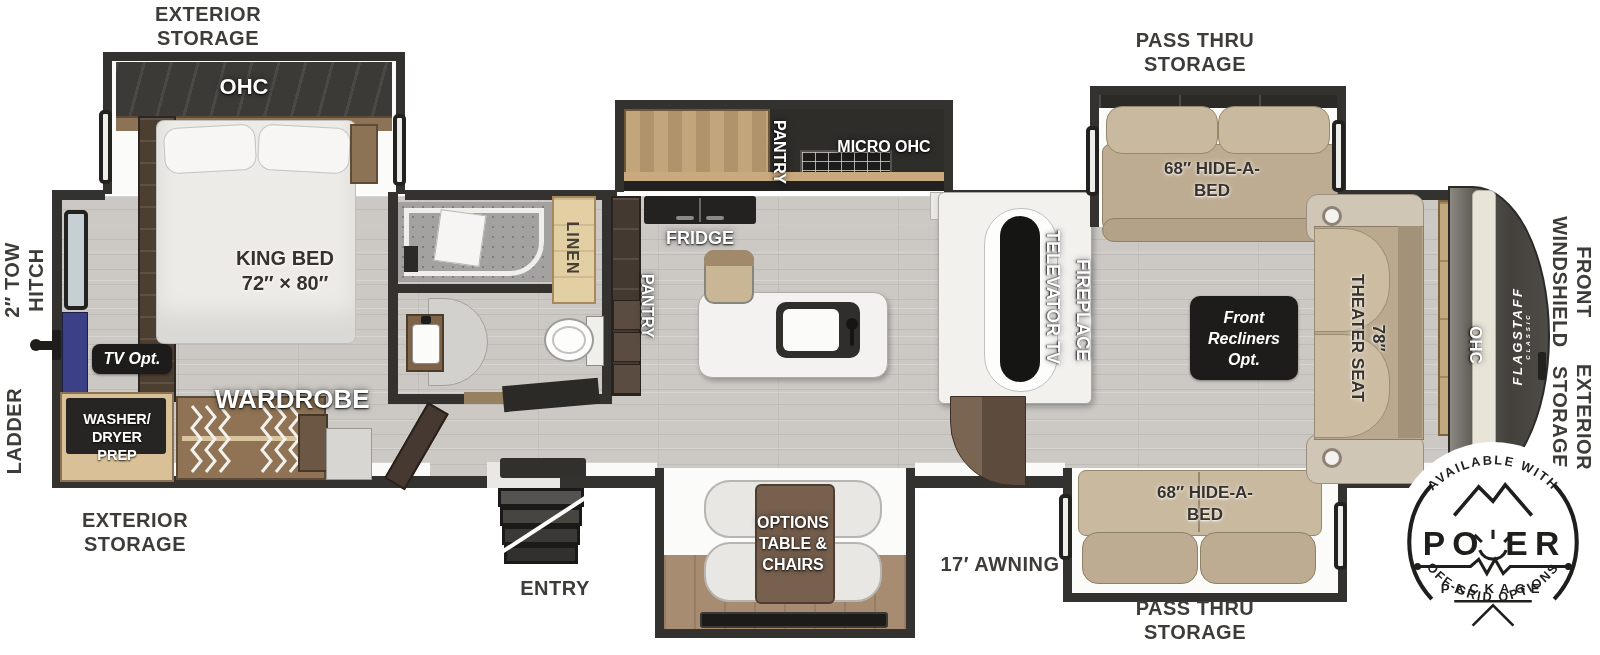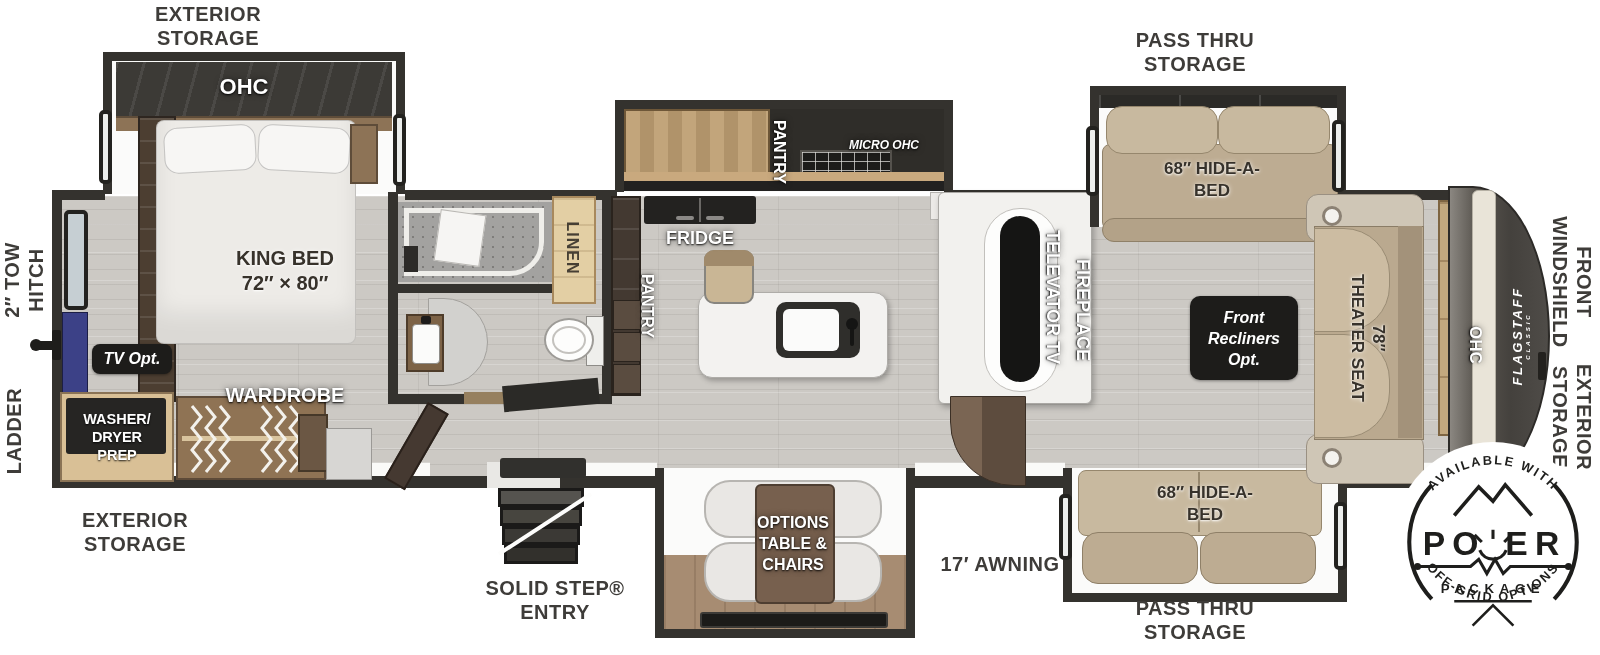--- a/index.html
+++ b/index.html
@@ -215,21 +215,20 @@
     <div>HITCH</div>
   </div>
   <div class="olab rotN90" style="left:-48px;top:419px;width:124px;height:24px;">
     <div>LADDER</div>
   </div>
   <div class="olab" style="left:35px;top:508px;width:200px;">
     <div>EXTERIOR</div>
     <div>STORAGE</div>
   </div>
   <div class="olab" style="left:460px;top:576px;width:190px;">
-    <div>SOLID STEP®</div>
     <div>ENTRY</div>
   </div>
   <div class="olab" style="left:905px;top:510px;width:190px;margin-top:42px;">
     <div>17′ AWNING</div>
   </div>
   <div class="olab" style="left:1075px;top:596px;width:240px;">
     <div>PASS THRU</div>
     <div>STORAGE</div>
   </div>
   <div class="olab rot90" style="left:1497px;top:258px;width:150px;height:48px;">
@@ -239,21 +238,21 @@
   <div class="olab rot90" style="left:1497px;top:393px;width:150px;height:48px;">
     <div>EXTERIOR</div>
     <div>STORAGE</div>
   </div>
 
   <div class="flab" style="left:184px;top:74px;width:120px;font-size:22px;">OHC</div>
   <div class="flab-dark" style="left:195px;top:214px;width:180px;font-size:20px;line-height:25px;margin-top:32px;">
     <div>KING BED</div>
     <div>72″ × 80″</div>
   </div>
-  <div class="flab" style="left:215px;top:384px;width:140px;font-size:20px;">WARDROBE</div>
+  <div class="flab" style="left:215px;top:384px;width:140px;font-size:26px;">WARDROBE</div>
 
   <div class="badge" style="left:92px;top:344px;width:80px;height:30px;font-style:italic;font-size:16px;">
     <span>TV Opt.</span>
   </div>
   <div class="abs ctr" style="left:60px;top:394px;width:114px;height:86px;color:#fff;font-size:14.5px;line-height:18px;text-align:center;text-shadow:0 1px 2px rgba(0,0,0,.9);">
     <div>WASHER/</div>
     <div>DRYER</div>
     <div>PREP</div>
   </div>
 
@@ -261,21 +260,21 @@
     <span>LINEN</span>
   </div>
 
   <div class="flab ctr rot90" style="left:587px;top:296px;width:120px;height:20px;font-size:16px;">
     <span>PANTRY</span>
   </div>
   <div class="flab" style="left:640px;top:228px;width:120px;font-size:18px;">FRIDGE</div>
   <div class="flab ctr rot90" style="left:719px;top:142px;width:120px;height:20px;font-size:16px;">
     <span>PANTRY</span>
   </div>
-  <div class="flab" style="left:814px;top:138px;width:140px;font-size:12px;font-style:italic;">MICRO OHC</div>
+  <div class="flab" style="left:814px;top:138px;width:140px;font-size:16px;">MICRO OHC</div>
 
   <div class="flab ctr rot90" style="left:968px;top:287px;width:170px;height:20px;font-size:18px;">
     <span>TELEVATOR TV</span>
   </div>
   <div class="flab ctr rot90" style="left:1008px;top:300px;width:150px;height:20px;font-size:18px;">
     <span>FIREPLACE</span>
   </div>
 
   <div class="flab-dark" style="left:1122px;top:158px;width:180px;font-size:17px;line-height:22px;">
     <div>68″ HIDE-A-</div>

